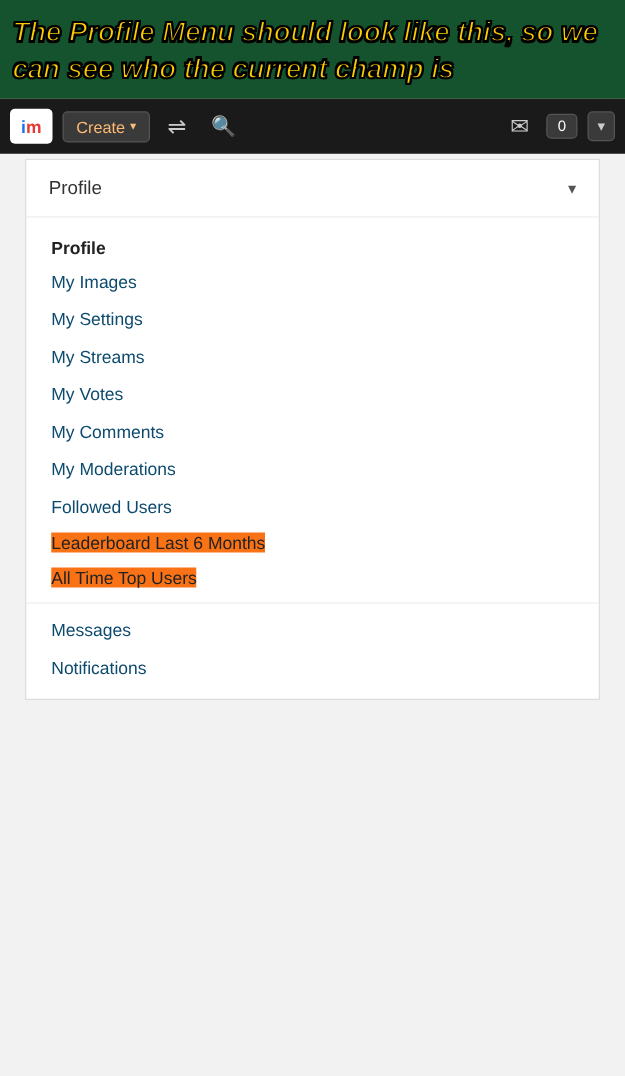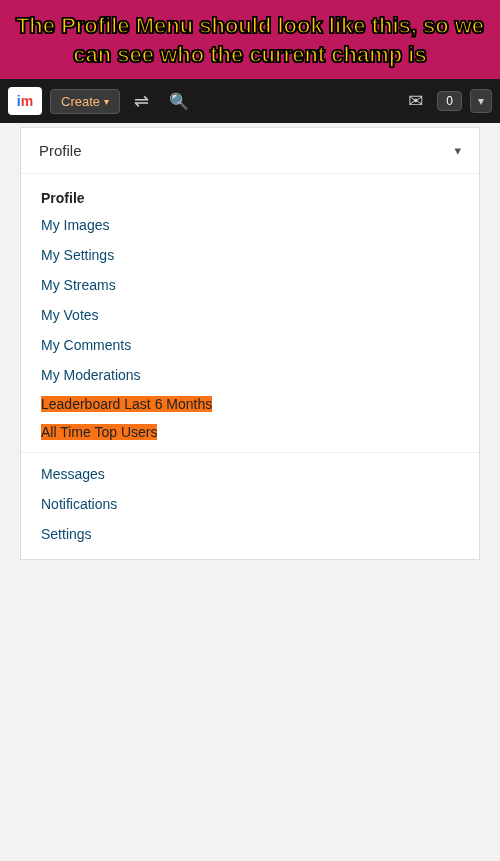--- a/index.html
+++ b/index.html
@@ -7,23 +7,23 @@
     body {
       width: 500px;
       min-height: 861px;
       background: #f2f2f2;
       font-family: Arial, sans-serif;
       font-size: 14px;
     }
 
     
     .annotation-banner {
-      background: #be185d;
-      text-align: center;
+      background: #14532d;
       padding: 12px 10px 10px 10px;
+      font-style: italic;
     }
 
     .annotation-text {
       font-size: 22px;
       font-weight: bold;
       color: #ffcc00;
       -webkit-text-stroke: 1.5px #000;
       text-shadow: 1px 1px 0 #000, -1px -1px 0 #000, 1px -1px 0 #000, -1px 1px 0 #000;
       line-height: 1.3;
     }
@@ -216,31 +216,31 @@
     <a class="menu-item">My Settings</a>
 
     <a class="menu-item">My Streams</a>
 
     <a class="menu-item">My Votes</a>
 
     <a class="menu-item">My Comments</a>
 
     <a class="menu-item">My Moderations</a>
 
+    <a class="menu-item">Followed Users</a>
 
     <div class="menu-item-highlight">
       <span class="highlight-yellow">Leaderboard Last 6 Months</span>
     </div>
 
     <div class="menu-item-highlight">
       <span class="highlight-yellow">All Time Top Users</span>
     </div>
 
 
     <hr class="menu-divider">
 
     <a class="menu-item">Messages</a>
 
     <a class="menu-item">Notifications</a>
 
-    <a class="menu-item">Settings</a>
   </div>
 </div>
 
 </body></html>

